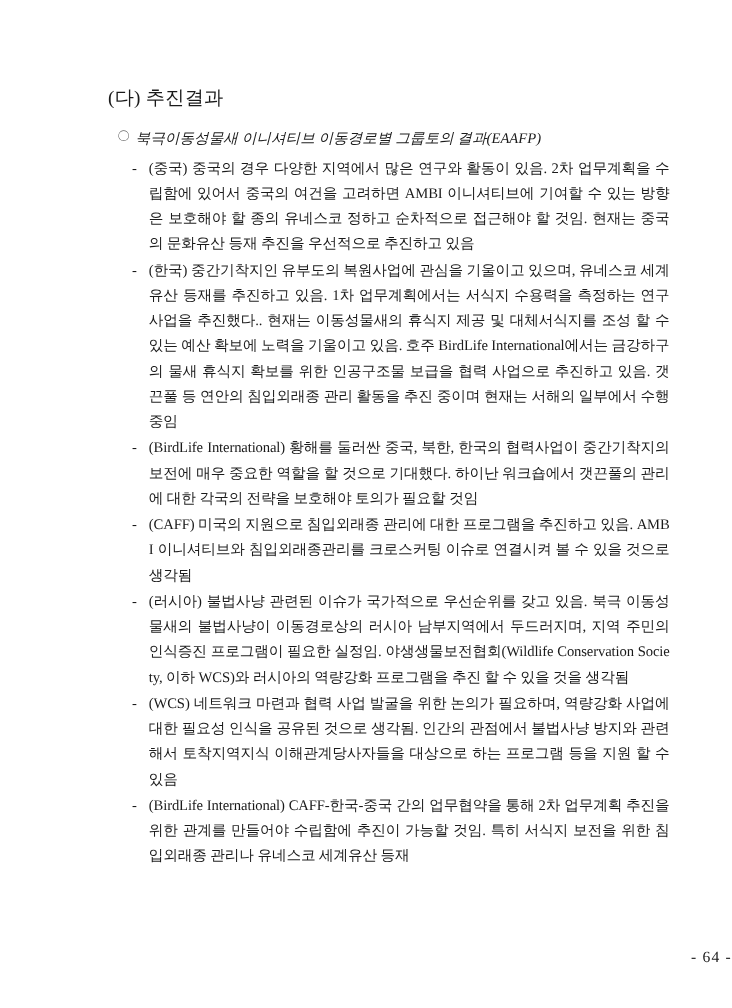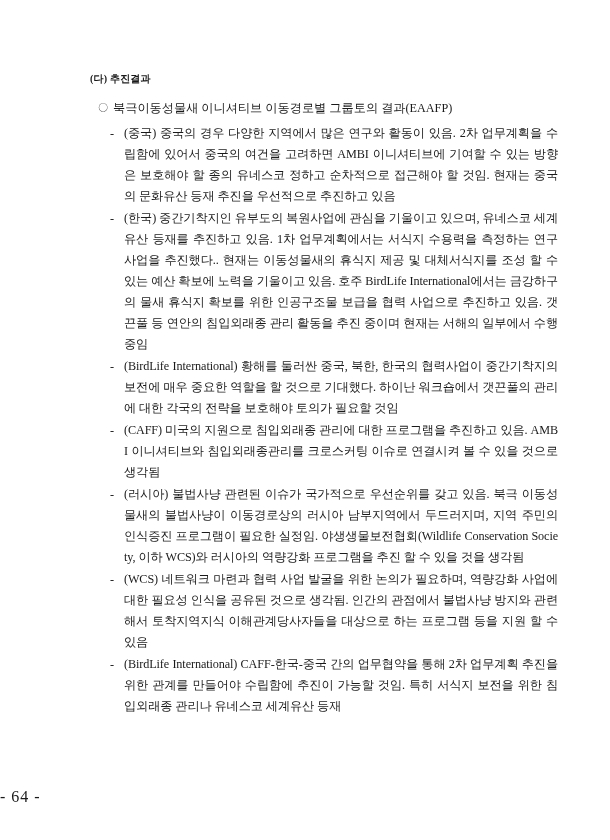--- a/index.html
+++ b/index.html
@@ -16,38 +16,39 @@
     overflow: hidden;
   }
   .page {
     width: 610px;
     height: 840px;
     box-sizing: border-box;
     padding: 72px 52px 40px 52px;
     position: relative;
   }
   .heading {
-    font-size: 10px;
-    font-weight: bold;
+    font-size: 16px;
+    font-weight: normal;
     margin: 0 0 14px 38px;
     letter-spacing: 0.2px;
   }
   .bullet-l1 {
     display: flex;
     margin: 0 0 6px 46px;
     font-size: 12.2px;
   }
   .bullet-l1 .marker {
     width: 15px;
     flex: 0 0 15px;
     font-size: 10px;
     line-height: 1.55;
   }
   .bullet-l1 .body {
     flex: 1;
+    font-style: italic;
   }
   .item {
     display: flex;
     margin: 0 0 1px 58px;
     font-size: 12.2px;
   }
   .item .marker {
     width: 14px;
     flex: 0 0 14px;
     text-align: left;
@@ -59,22 +60,22 @@
     text-justify: inter-character;
     line-height: 1.72;
     letter-spacing: -0.1px;
     word-break: break-all;
   }
   .footer {
     position: absolute;
     bottom: 34px;
     left: 0;
     width: 610px;
-    text-align: left;
-    font-size: 16px;
+    text-align: right;
+    font-size: 13px;
     letter-spacing: 1px;
   }
 </style>
 </head>
 <body>
 
 <div class="page">
 
   <div class="heading">(다) 추진결과</div>
 

